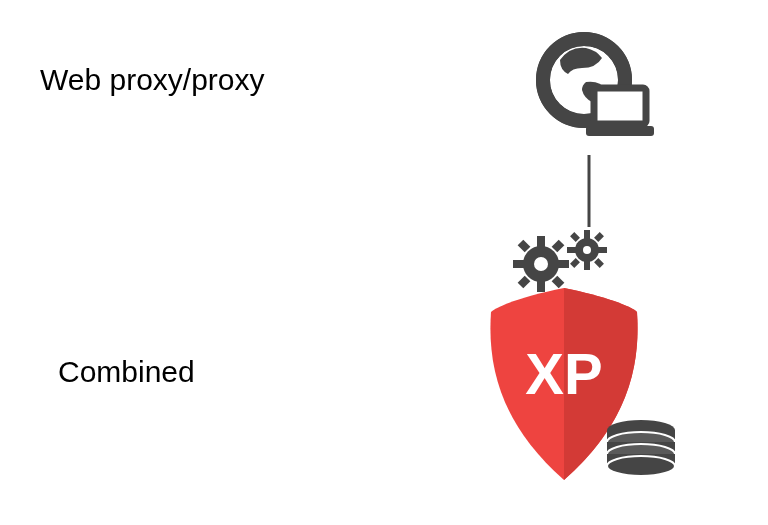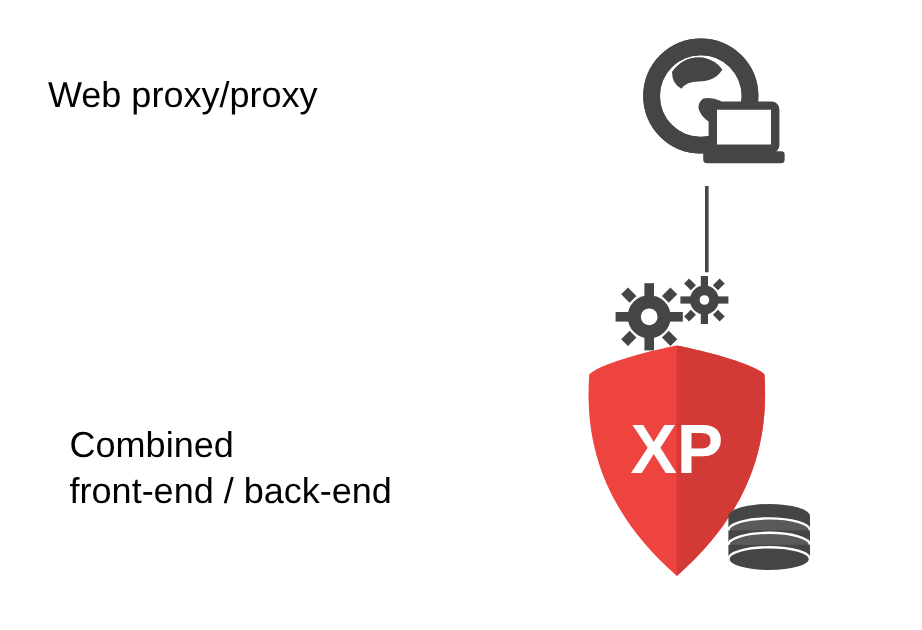--- a/index.html
+++ b/index.html
@@ -23,21 +23,20 @@
     position: absolute;
   }
 </style>
 </head>
 <body>
 
 <div class="label" style="left:40px; top:61px;">Web proxy/proxy</div>
 
 <div class="label" style="left:58px; top:353px;">
   <div>Combined</div>
-  <div>front-end / back-end</div>
 </div>
 
 <div class="icon-slot" style="left:526px; top:28px; width:128px; height:115px;">
   <svg width="128" height="115" viewBox="0 0 128 115">
 
     <g fill="#454545">
       <path d="M58 4
                a48 48 0 1 0 0 96
                a48 48 0 1 0 0 -96
                Z

